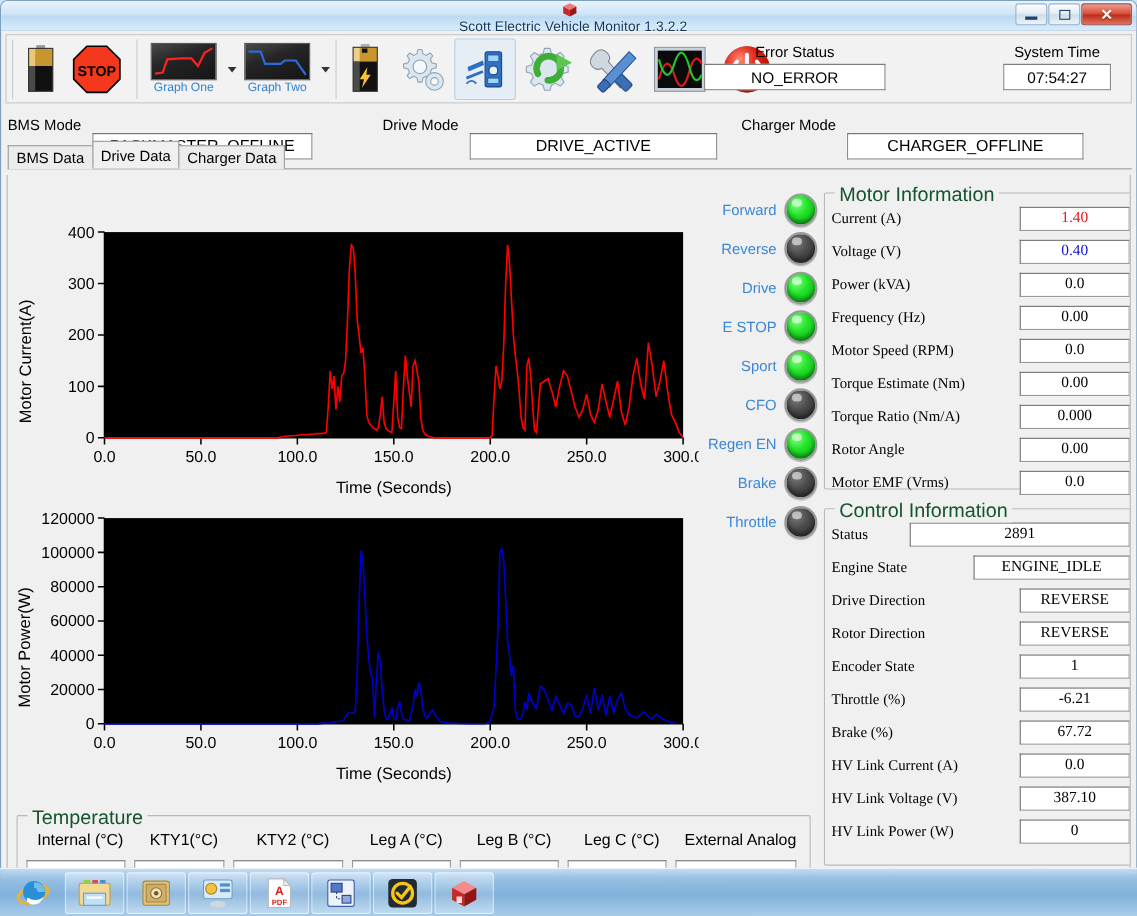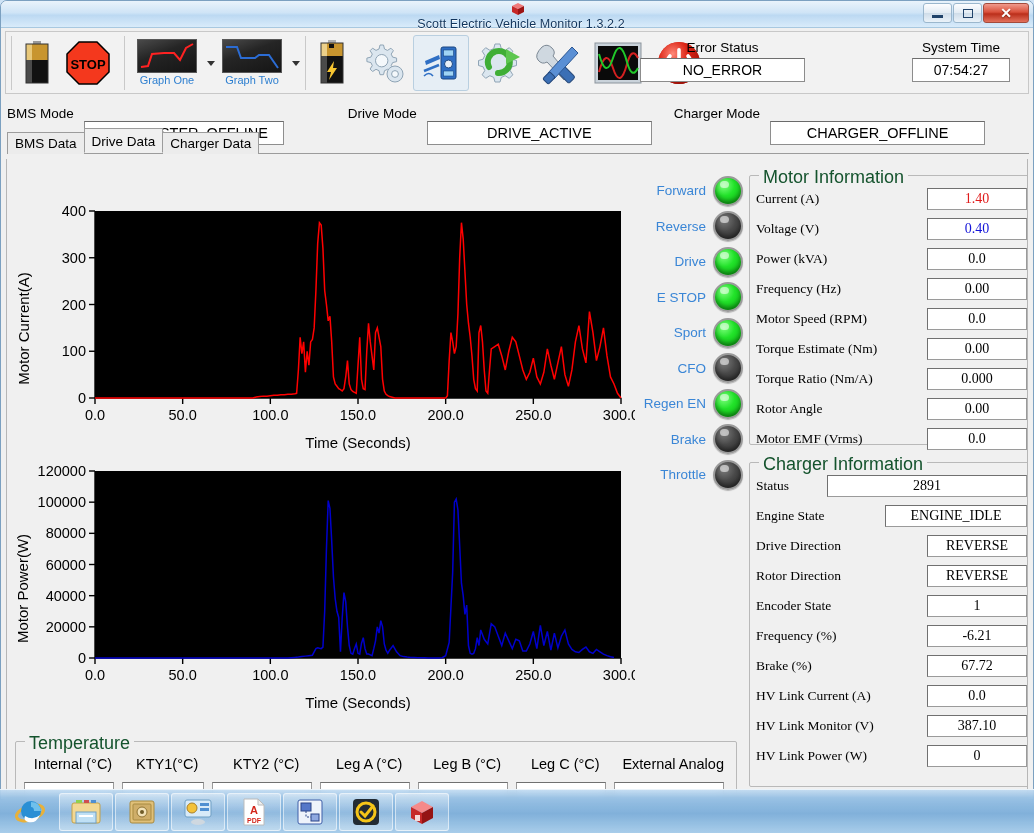--- a/index.html
+++ b/index.html
@@ -537,21 +537,21 @@
             <span class="fval" style="width: 100px; color: rgb(0, 0, 0);">0.00</span>
           </div>
           <div class="frow">
             <span class="flbl">Motor EMF (Vrms)</span>
             <span class="fval" style="width: 100px; color: rgb(0, 0, 0);">0.0</span>
           </div>
         </div>
     </div>
 
     <div class="group" id="control-info">
-      <span class="gtitle">Charger Information</span>
+      <span class="gtitle">Control Information</span>
       <div id="control-rows" style="padding-top:8px;">
           <div class="frow">
             <span class="flbl">Status</span>
             <span class="fval" style="width: 200px;">2891</span>
           </div>
           <div class="frow">
             <span class="flbl">Engine State</span>
             <span class="fval" style="width: 142px;">ENGINE_IDLE</span>
           </div>
           <div class="frow">
@@ -560,33 +560,33 @@
           </div>
           <div class="frow">
             <span class="flbl">Rotor Direction</span>
             <span class="fval" style="width: 100px;">REVERSE</span>
           </div>
           <div class="frow">
             <span class="flbl">Encoder State</span>
             <span class="fval" style="width: 100px;">1</span>
           </div>
           <div class="frow">
-            <span class="flbl">Frequency (%)</span>
+            <span class="flbl">Throttle (%)</span>
             <span class="fval" style="width: 100px;">-6.21</span>
           </div>
           <div class="frow">
             <span class="flbl">Brake (%)</span>
             <span class="fval" style="width: 100px;">67.72</span>
           </div>
           <div class="frow">
             <span class="flbl">HV Link Current (A)</span>
             <span class="fval" style="width: 100px;">0.0</span>
           </div>
           <div class="frow">
-            <span class="flbl">HV Link Monitor (V)</span>
+            <span class="flbl">HV Link Voltage (V)</span>
             <span class="fval" style="width: 100px;">387.10</span>
           </div>
           <div class="frow">
             <span class="flbl">HV Link Power (W)</span>
             <span class="fval" style="width: 100px;">0</span>
           </div>
         </div>
     </div>
     <span id="aux-label">12V Auxiliary Output Currents (A)</span>
 

